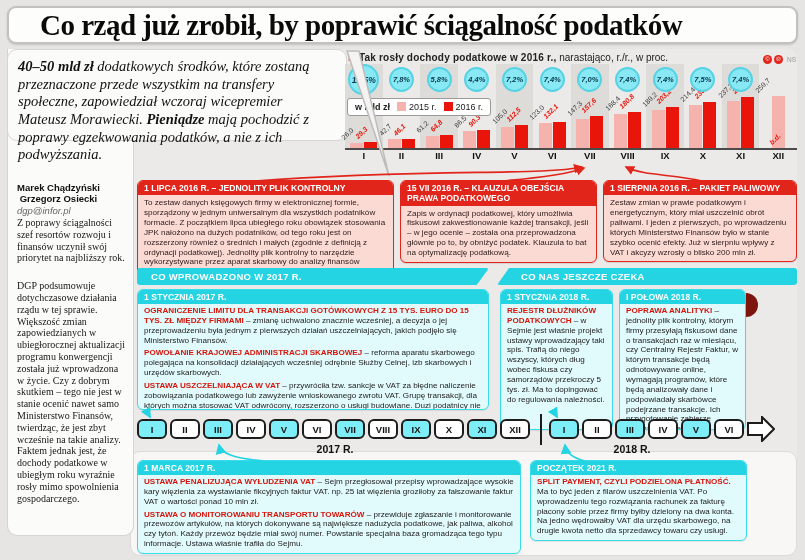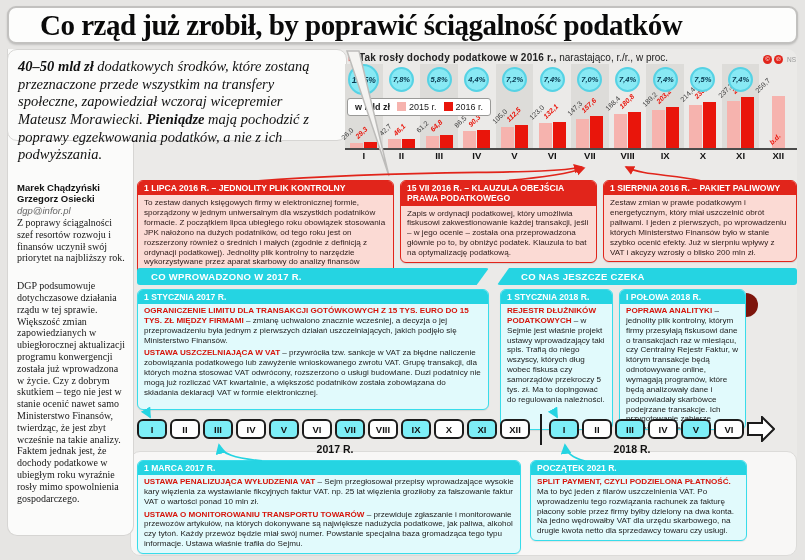--- a/index.html
+++ b/index.html
@@ -12,21 +12,21 @@
 
   
   .title-box { position:absolute; left:7px; top:6px; width:791px; height:38px; background:#fdfdfc; border:2px solid #c2c1bf; border-radius:9px; display:flex; align-items:center; padding-left:31px; box-shadow:0 1px 2px rgba(0,0,0,.15); }
   .title { font-family:"Liberation Serif",serif; font-weight:bold; font-size:29px; color:#0a0a0a; letter-spacing:-0.5px; white-space:nowrap; }
 
   
   .intro-panel { position:absolute; left:7px; top:49px; width:340px; height:92px; background:#fbfbfa; border:1px solid #d6d5d3; border-radius:10px; padding:8px 12px 8px 10px; font-family:"Liberation Serif",serif; font-style:italic; font-size:14.5px; line-height:1.22; color:#111; }
   .intro-panel b { font-weight:bold; }
   .left-panel { position:absolute; left:7px; top:49px; width:127px; height:487px; background:#fbfbfa; border:1px solid #d6d5d3; border-radius:0 0 10px 10px; border-top:none; }
   .byline { position:absolute; left:9px; top:133px; font-size:9.5px; line-height:1.2; color:#111; }
-  .byline .a { font-weight:bold; display:block; }
+  .byline .a { font-weight:bold; display:block;text-align:center; }
   .byline .e { font-style:italic; color:#666; display:block; }
   .left-text { position:absolute; left:9px; top:168px; width:110px; font-family:"Liberation Serif",serif; font-size:10px; line-height:1.18; color:#161616; }
   .left-text p + p { margin-top:16px; }
 
   
   #chart-area { position:absolute; left:345px; top:52px; width:452px; height:124px; }
   .chart-title { position:absolute; left:2px; top:0; font-size:10px; color:#222; white-space:nowrap; }
   .chart-title .tt { font-weight:bold; letter-spacing:.2px; }
   .chart-title .arrow { color:#e1251b; font-size:9px; margin-right:3px; }
   #chart-months { position:absolute; left:0; top:12px; width:452px; height:98px; display:flex; }
@@ -274,20 +274,21 @@
     <div class="rhead">1 SIERPNIA 2016 R. – PAKIET PALIWOWY</div>
     <div class="rbody">Zestaw zmian w prawie podatkowym i energetycznym, który miał uszczelnić obrót paliwami. I jeden z pierwszych, po wprowadzeniu których Ministerstwo Finansów było w stanie szybko ocenić efekty. Już w sierpniu wpływy z VAT i akcyzy wzrosły o blisko 200 mln zł.</div>
   </div>
 
   <div class="ribbon" id="ribbon-2017">CO WPROWADZONO W 2017 R.</div>
   <div class="ribbon" id="ribbon-future">CO NAS JESZCZE CZEKA</div>
 
   <div class="cbox" id="cbox-2017">
     <div class="chead">1 STYCZNIA 2017 R.</div>
     <div class="citem"><span class="lead">OGRANICZENIE LIMITU DLA TRANSAKCJI GOTÓWKOWYCH Z 15 TYS. EURO DO 15 TYS. ZŁ MIĘDZY FIRMAMI</span><span> – zmianę uchwalono znacznie wcześniej, a decyzja o jej przeprowadzeniu była jednym z pierwszych działań uszczelniających, jakich podjęło się Ministerstwo Finansów.</span></div>
+    <div class="citem"><span class="lead">POWOŁANIE KRAJOWEJ ADMINISTRACJI SKARBOWEJ</span><span> – reforma aparatu skarbowego polegająca na konsolidacji działających wcześniej odrębnie Służby Celnej, izb skarbowych i urzędów skarbowych.</span></div>
     <div class="citem"><span class="lead">USTAWA USZCZELNIAJĄCA W VAT</span><span> – przywróciła tzw. sankcje w VAT za błędne naliczenie zobowiązania podatkowego lub zawyżenie wnioskowanego zwrotu VAT. Grupę transakcji, dla których można stosować VAT odwrócony, rozszerzono o usługi budowlane. Duzi podatnicy nie mogą już rozliczać VAT kwartalnie, a większość podatników została zobowiązana do składania deklaracji VAT w formie elektronicznej.</span></div>
   </div>
 
   <div class="cbox" id="fbox-a">
     <div class="chead">1 STYCZNIA 2018 R.</div>
     <div class="citem"><span class="lead">REJESTR DŁUŻNIKÓW PODATKOWYCH</span><span> – w Sejmie jest właśnie projekt ustawy wprowadzający taki spis. Trafią do niego wszyscy, których dług wobec fiskusa czy samorządów przekroczy 5 tys. zł. Ma to dopingować do regulowania należności.</span></div>
   </div>
   <div class="cbox" id="fbox-b">
     <div class="chead">I POŁOWA 2018 R.</div>
     <div class="citem"><span class="lead">POPRAWA ANALITYKI</span><span> – jednolity plik kontrolny, którym firmy przesyłają fiskusowi dane o transakcjach raz w miesiącu, czy Centralny Rejestr Faktur, w którym transakcje będą odnotowywane online, wymagają programów, które będą analizowały dane i podpowiadały skarbówce podejrzane transakcje. Ich przygotowanie zabierze kilkanaście miesięcy.</span></div>

